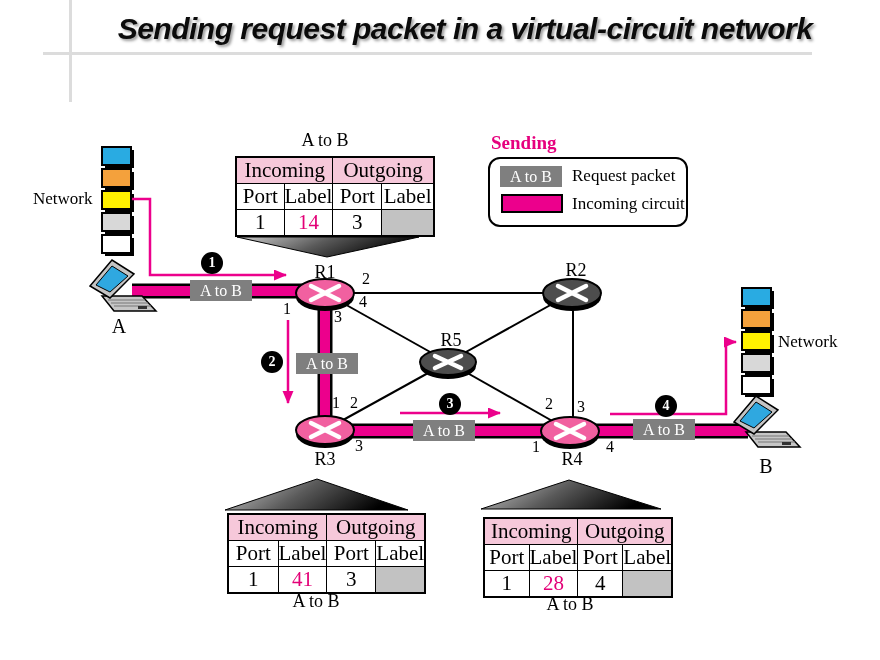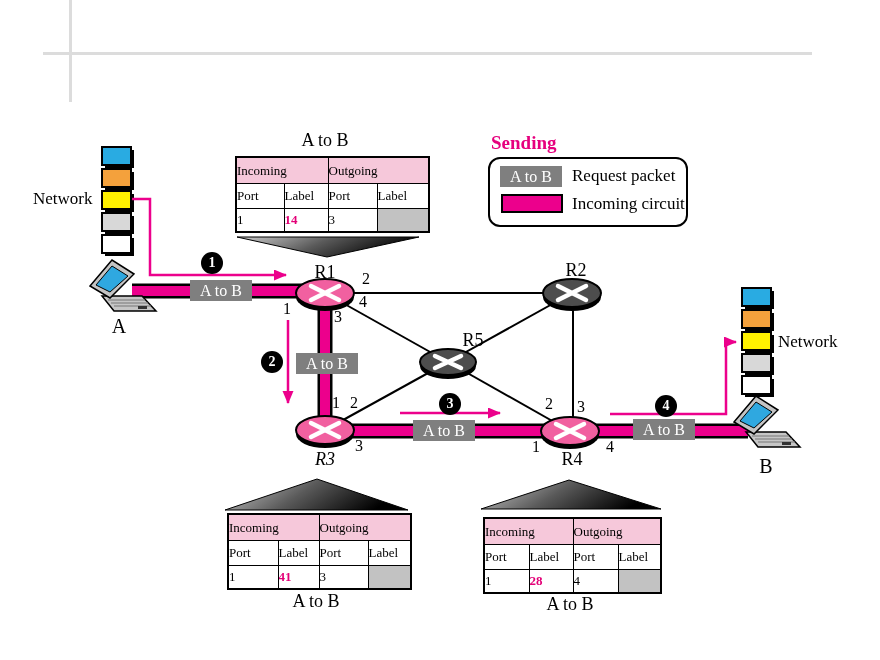--- a/index.html
+++ b/index.html
@@ -23,41 +23,42 @@
   .badge{width:22px;height:22px;border-radius:50%;background:#000;color:#fff;
     display:flex;align-items:center;justify-content:center;
     font-family:"Liberation Serif",serif;font-weight:bold;font-size:14px;
     transform:translate(-50%,-50%);}
   
   .pkt{width:62px;height:21px;background:#7f7f7f;color:#fff;
     display:flex;align-items:center;justify-content:center;
     font-family:"Liberation Serif",serif;font-size:16px;line-height:1;}
   
   table.vc{border-collapse:collapse;background:#fff;border:2.5px solid #000;
-    font-family:"Liberation Serif",serif;font-size:13px;table-layout:fixed;}
+    font-family:"Liberation Serif",serif;font-size:21px;text-align:center;table-layout:fixed;}
   table.vc td{border:1.6px solid #000;padding:0;overflow:hidden;}
   table.vc tr.h td{background:#f6c8da;height:25px;}
   table.vc tr.s td{height:24px;}
   table.vc tr.v td{height:22px;}
-  td.hot{color:#e30077;font-weight:bold;}
+  td.hot{color:#e30077;font-weight:normal;}
   td.emptyc{background:#c2c2c2;}
   
   .legend-box{left:488px;top:157px;width:196px;height:66px;border:2px solid #000;
     border-radius:12px;background:#fff;}
   .legend-title{left:491px;top:132px;font-size:19px;font-weight:bold;color:#e6007e;}
   .legend-swatch-vc{left:501px;top:194px;width:58px;height:15px;background:#ec008c;border:2.5px solid #000;}
 </style>
 </head>
 <body>
 
 <div id="slide">
 
   <div class="abs vline"></div>
   <div class="abs hline"></div>
 
+  <div class="abs slide-title">Sending request packet in a virtual-circuit network</div>
 
   <svg class="abs" width="880" height="660" style="left:0;top:0;">
     <defs>
       <linearGradient id="triGrad" x1="0" y1="0" x2="1" y2="0.25">
         <stop offset="0" stop-color="#cfcfcf"></stop>
         <stop offset="0.5" stop-color="#5a5a5a"></stop>
         <stop offset="1" stop-color="#000000"></stop>
       </linearGradient>
       <marker id="arrowM" markerUnits="userSpaceOnUse" markerWidth="16" markerHeight="13" refX="12" refY="5.5" orient="auto">
         <path d="M0,0 L13,5.5 L0,11 z" fill="#ec008c"></path>
@@ -183,22 +184,22 @@
   <div class="abs legend-swatch-vc"></div>
   <div class="abs lbl t17" style="left:572px;top:194px;">Incoming circuit</div>
 
   <div class="abs lbl t17" style="left:33px;top:189px;">Network</div>
   <div class="abs lbl t17" style="left:778px;top:332px;">Network</div>
   <div class="abs lbl t18 ctr" style="left:119px;top:315px;font-size:20px;">A</div>
   <div class="abs lbl t18 ctr" style="left:766px;top:455px;font-size:20px;">B</div>
 
   <div class="abs lbl t18 ctr" style="left:325px;top:262px;">R1</div>
   <div class="abs lbl t18 ctr" style="left:576px;top:260px;">R2</div>
-  <div class="abs lbl t18 ctr" style="left:451px;top:330px;margin-left:22px;">R5</div>
-  <div class="abs lbl t18 ctr" style="left:325px;top:449px;font-style:italic;">R3</div>
+  <div class="abs lbl t18 ctr" style="left:451px;top:330px;">R5</div>
+  <div class="abs lbl t18 ctr" style="left:325px;top:449px;">R3</div>
   <div class="abs lbl t18 ctr" style="left:572px;top:449px;">R4</div>
 
   <div class="abs lbl t16 ctr" style="left:287px;top:300px;">1</div>
   <div class="abs lbl t16 ctr" style="left:366px;top:270px;">2</div>
   <div class="abs lbl t16 ctr" style="left:363px;top:293px;">4</div>
   <div class="abs lbl t16 ctr" style="left:338px;top:308px;">3</div>
   <div class="abs lbl t16 ctr" style="left:336px;top:394px;">1</div>
   <div class="abs lbl t16 ctr" style="left:354px;top:394px;">2</div>
   <div class="abs lbl t16 ctr" style="left:359px;top:437px;">3</div>
   <div class="abs lbl t16 ctr" style="left:549px;top:395px;">2</div>

